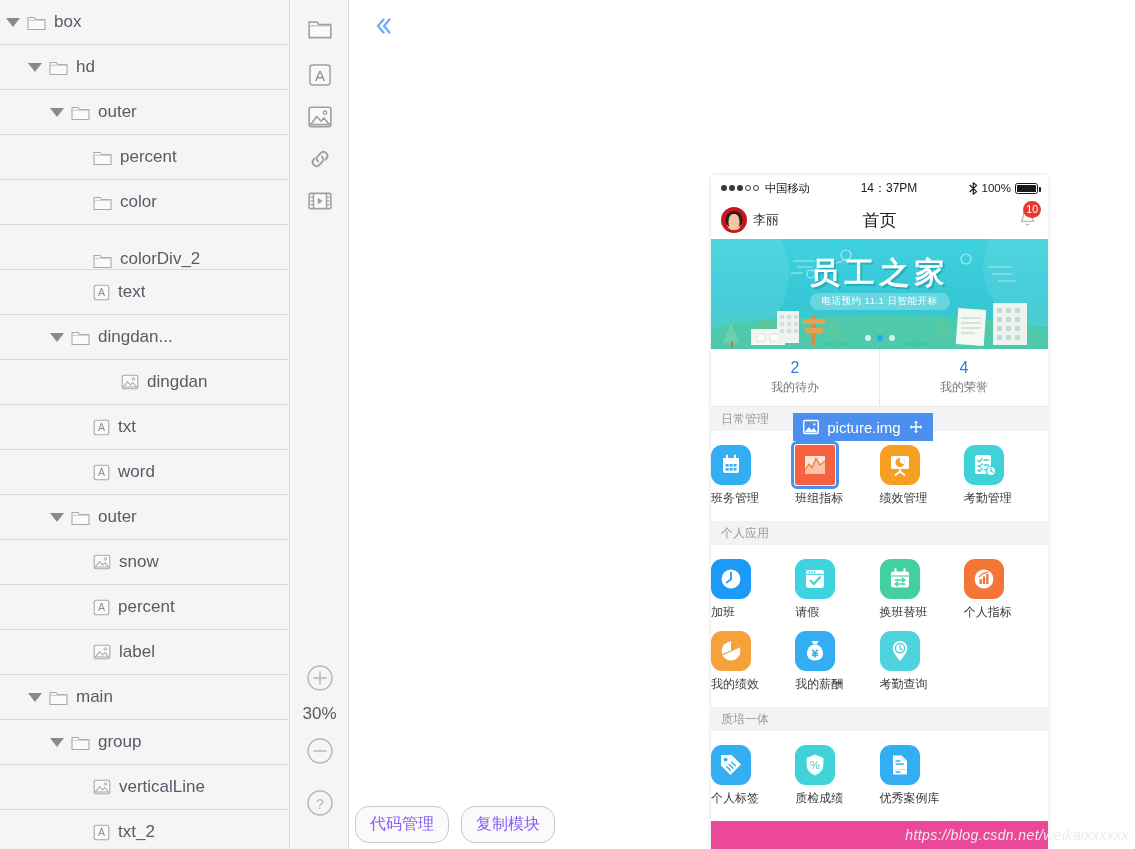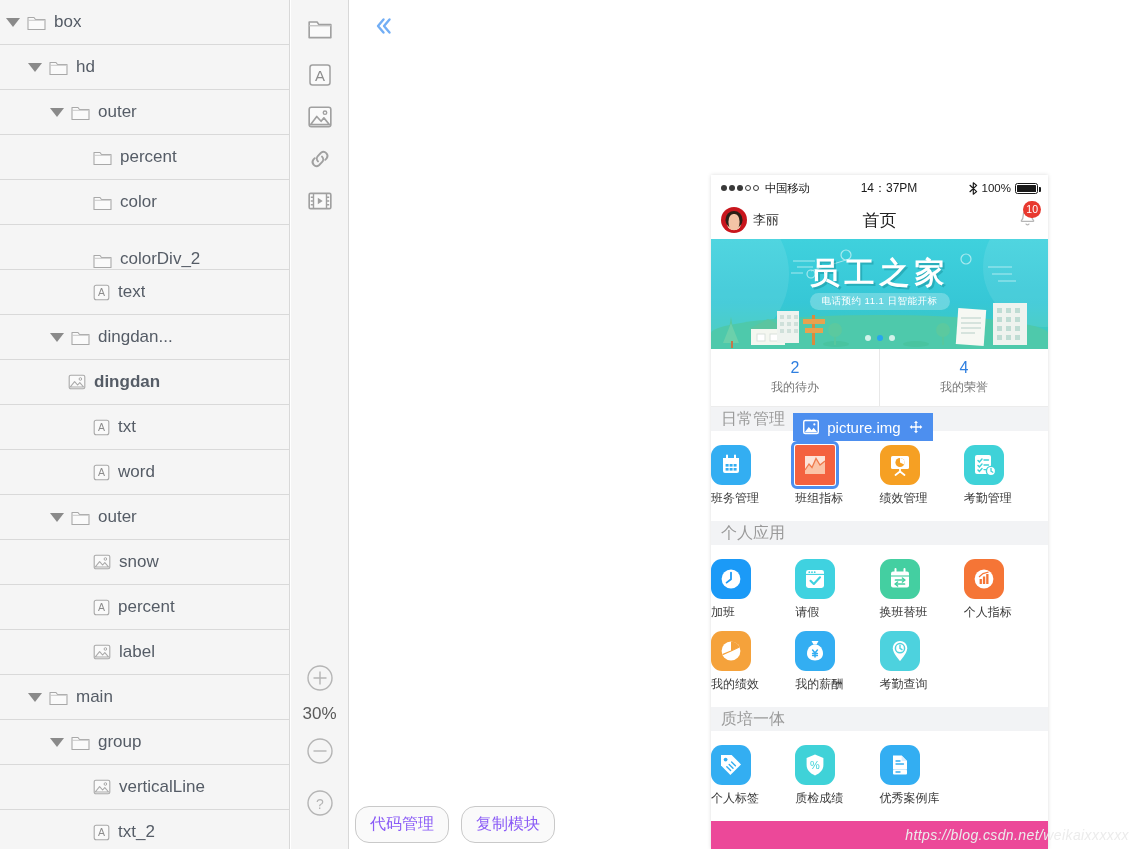--- a/index.html
+++ b/index.html
@@ -170,21 +170,21 @@
   .dots i.on { background: #27a6ee; }
 
   .stats { display: flex; height: 58px; background: #fff; border-bottom: 1px solid #ececec; }
   .stat { flex: 1; display: flex; flex-direction: column; align-items: center; justify-content: center; gap: 2px; }
   .stat + .stat { border-left: 1px solid #e8e8e8; }
   .stat-num { font-size: 16px; color: #2f7fe0; }
   .stat-lbl { font-size: 12px; color: #777; }
 
   .sec-head {
     height: 24px; display: flex; align-items: center;
-    padding: 0 10px; font-size: 16px; color: #9a9a9a;
+    padding: 0 10px; font-size: 12px; color: #9a9a9a;
     background: #f2f3f5;
   }
   .grid { background: #fff; padding: 10px 0 8px; }
   .grid-row { display: flex; }
   .cell {
     flex: 0 0 25%; display: flex; flex-direction: column;
     align-items: flex-start; gap: 5px; padding: 4px 0 6px;
     cursor: pointer; position: relative;
   }
   .app-icon {
@@ -297,21 +297,21 @@
       <div class="tree-row" style="padding-left: 50px;">
         <span class="caret"></span>
         <span class="node-icon">
           <svg width="19" height="17" viewBox="0 0 19 17">
             <path d="M1 4 L1 15.5 L18 15.5 L18 5.5 L8.5 5.5 L7 3.5 L1 3.5 Z" fill="#fafafa" stroke="#a9a9a9" stroke-width="1.1" stroke-linejoin="round"></path>
             <path d="M1 6.3 L18 6.3" stroke="#c8c8c8" stroke-width="1"></path>
           </svg>
         </span>
         <span class="node-label">dingdan...</span>
       </div>
-      <div class="tree-row" style="padding-left: 47px; font-weight: bold;">
+      <div class="tree-row" style="padding-left: 100px;">
         <span class="caret hidden"></span>
         <span class="node-icon">
           <svg width="18" height="16" viewBox="0 0 18 16">
             <rect x="1.2" y="1.2" width="15.6" height="13.6" rx="1.6" fill="#fafafa" stroke="#a9a9a9" stroke-width="1.1"></rect>
             <circle cx="12.4" cy="5" r="1.3" fill="none" stroke="#a9a9a9" stroke-width="1"></circle>
             <path d="M2.2 13 L6.6 7.6 L9.6 11 L11.8 8.6 L15.6 13 Z" fill="none" stroke="#a9a9a9" stroke-width="1.1" stroke-linejoin="round"></path>
           </svg>
         </span>
         <span class="node-label">dingdan</span>
       </div>

